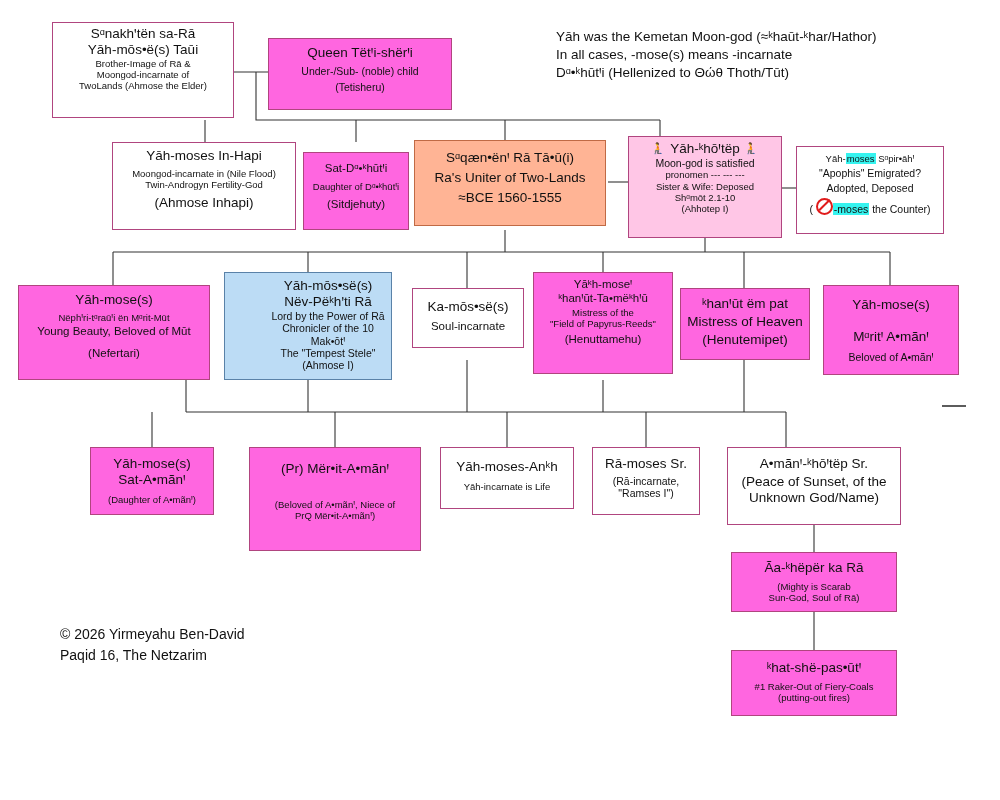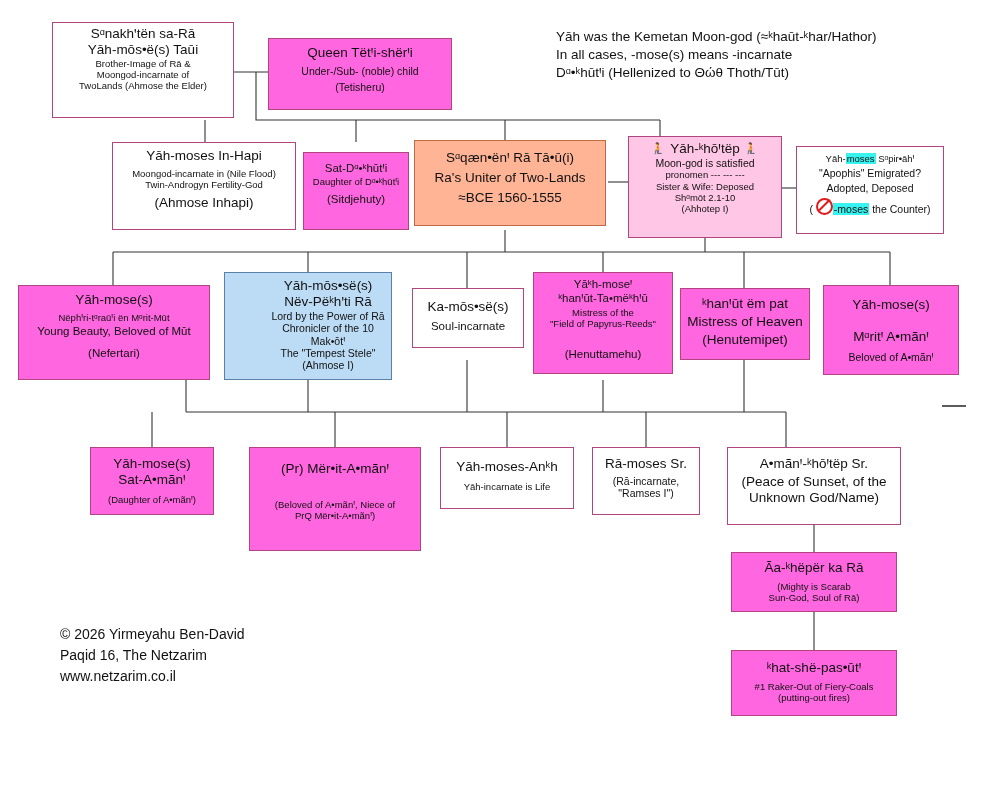--- a/index.html
+++ b/index.html
@@ -109,21 +109,21 @@
 
 <div class="box white" style="left:112px;top:142px;width:184px;height:88px;">
   <div class="t2" style="margin-top:2px;">Yāh-moses In-Hapi</div>
   <div class="t4" style="margin-top:4px;">Moongod-incarnate in (Nile Flood)</div>
   <div class="t4">Twin-Androgyn Fertility-God</div>
   <div class="t2" style="margin-top:5px;">(Ahmose Inhapi)</div>
 </div>
 
 <div class="box magenta" style="left:303px;top:152px;width:106px;height:78px;">
   <div class="t5" style="margin-top:6px;">Sat-Dᵅ•ᵏhūtꞋi</div>
-  <div class="t4" style="text-align:center;">Daughter of Dᵅ•ᵏhūtꞋi</div>
+  <div class="t4" style="margin-top:5px;text-align:center;">Daughter of Dᵅ•ᵏhūtꞋi</div>
   <div class="t5" style="margin-top:6px;">(Sitdjehuty)</div>
 </div>
 
 <div class="box salmon" style="left:414px;top:140px;width:192px;height:86px;">
   <div class="t2" style="margin-top:6px;">Sᵅqæn•ënꞋ Rā Tā•ū(i)</div>
   <div class="t2" style="margin-top:4px;">Ra's Uniter of Two-Lands</div>
   <div class="t2" style="margin-top:4px;">≈BCE 1560-1555</div>
 </div>
 
 <div class="box lightpink" style="left:628px;top:136px;width:154px;height:102px;">
@@ -169,21 +169,21 @@
 <div class="box white" style="left:412px;top:288px;width:112px;height:60px;">
   <div class="t2" style="margin-top:7px;">Ka-mōs•së(s)</div>
   <div class="t5" style="margin-top:5px;">Soul-incarnate</div>
 </div>
 
 <div class="box magenta" style="left:533px;top:272px;width:140px;height:102px;">
   <div class="t5" style="margin-top:2px;">Yāᵏh-moseꞋ</div>
   <div class="t5">ᵏhanꞋūt-Ta•mëᵏhꞋū</div>
   <div class="t4" style="margin-top:2px;">Mistress of the</div>
   <div class="t4">"Field of Papyrus-Reeds"</div>
-  <div class="t5" style="margin-top:18px;">(Henuttamehu)</div>
+  <div class="t5" style="margin-top:3px;">(Henuttamehu)</div>
 </div>
 
 <div class="box magenta" style="left:680px;top:288px;width:130px;height:72px;">
   <div class="t2" style="margin-top:4px;">ᵏhanꞋūt ëm pat</div>
   <div class="t2" style="margin-top:2px;">Mistress of Heaven</div>
   <div class="t2" style="margin-top:2px;">(Henutemipet)</div>
 </div>
 
 <div class="box magenta" style="left:823px;top:285px;width:136px;height:90px;">
   <div class="t2" style="margin-top:8px;">Yāh-mose(s)</div>
@@ -228,14 +228,13 @@
 
 <div class="box magenta" style="left:731px;top:650px;width:166px;height:66px;">
   <div class="t2" style="margin-top:6px;">ᵏhat-shë-pas•ūtꞋ</div>
   <div class="t4" style="margin-top:5px;">#1 Raker-Out of Fiery-Coals</div>
   <div class="t4">(putting-out fires)</div>
 </div>
 
 <div class="foot" style="left:60px;top:624px;width:320px;">
   <div>© 2026 Yirmeyahu Ben-David</div>
   <div>Paqid 16, The Netzarim</div>
-  <div>www.netzarim.co.il</div>
 </div>
 
 </body></html>

